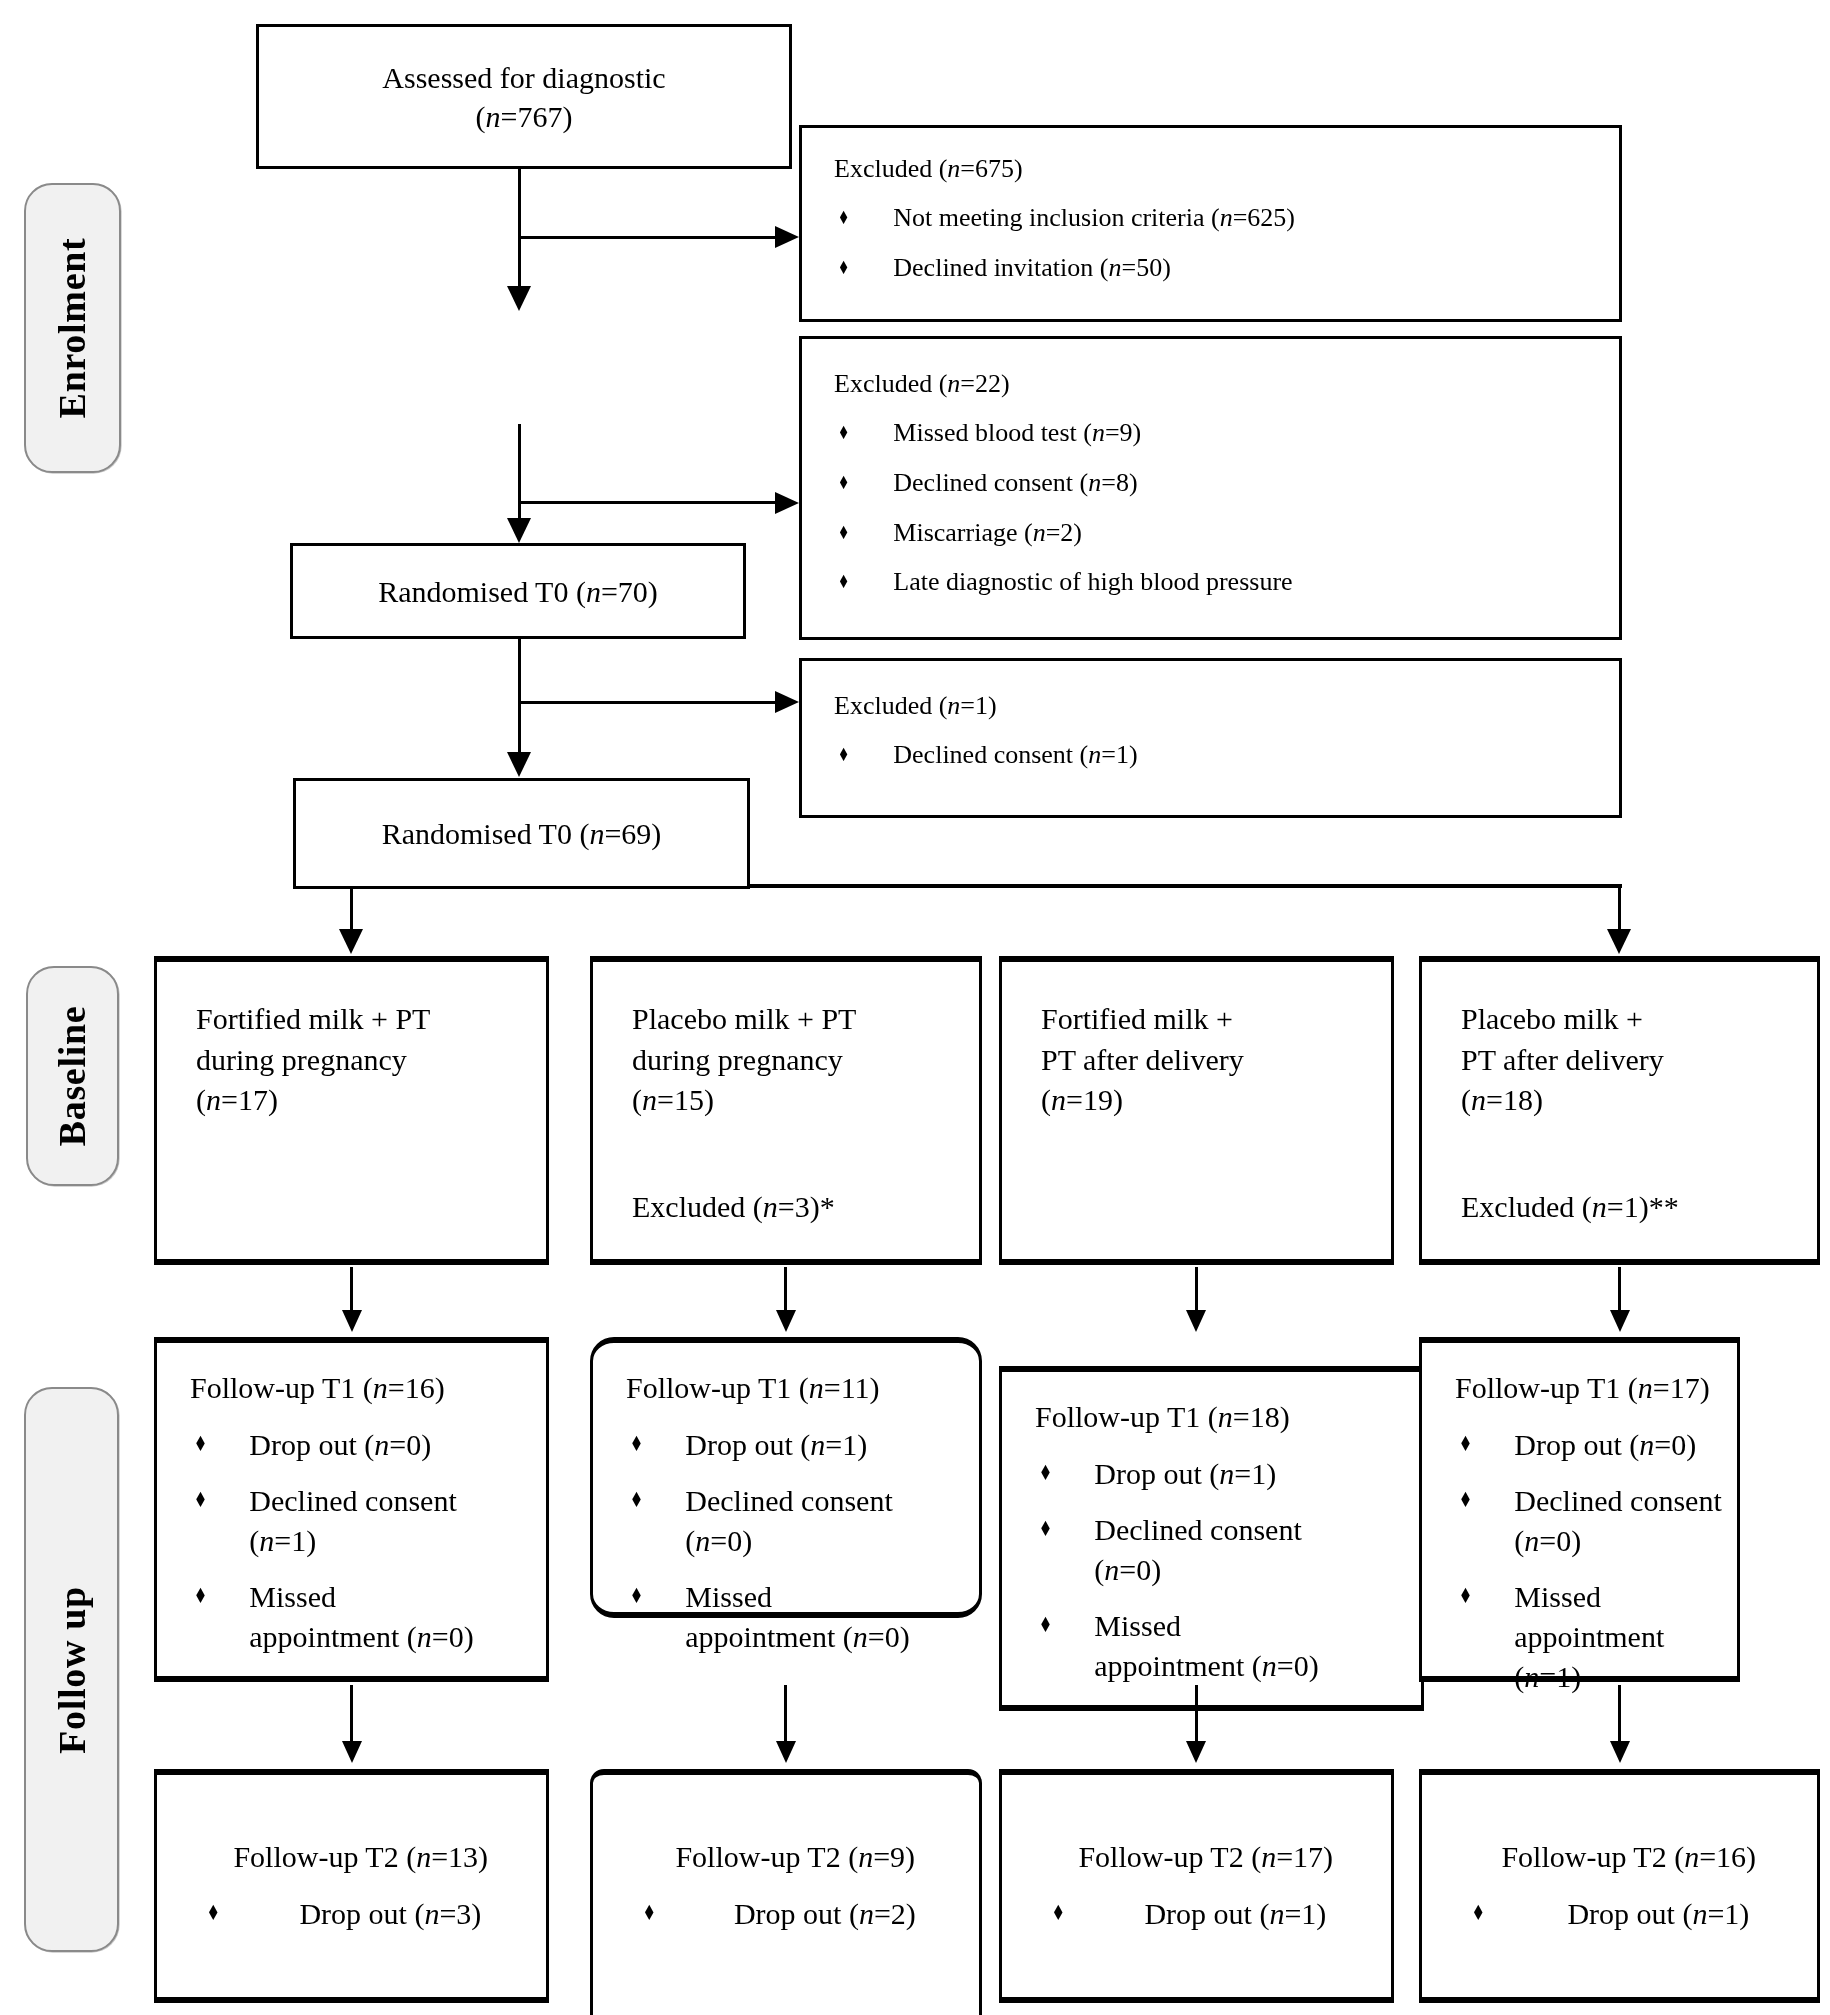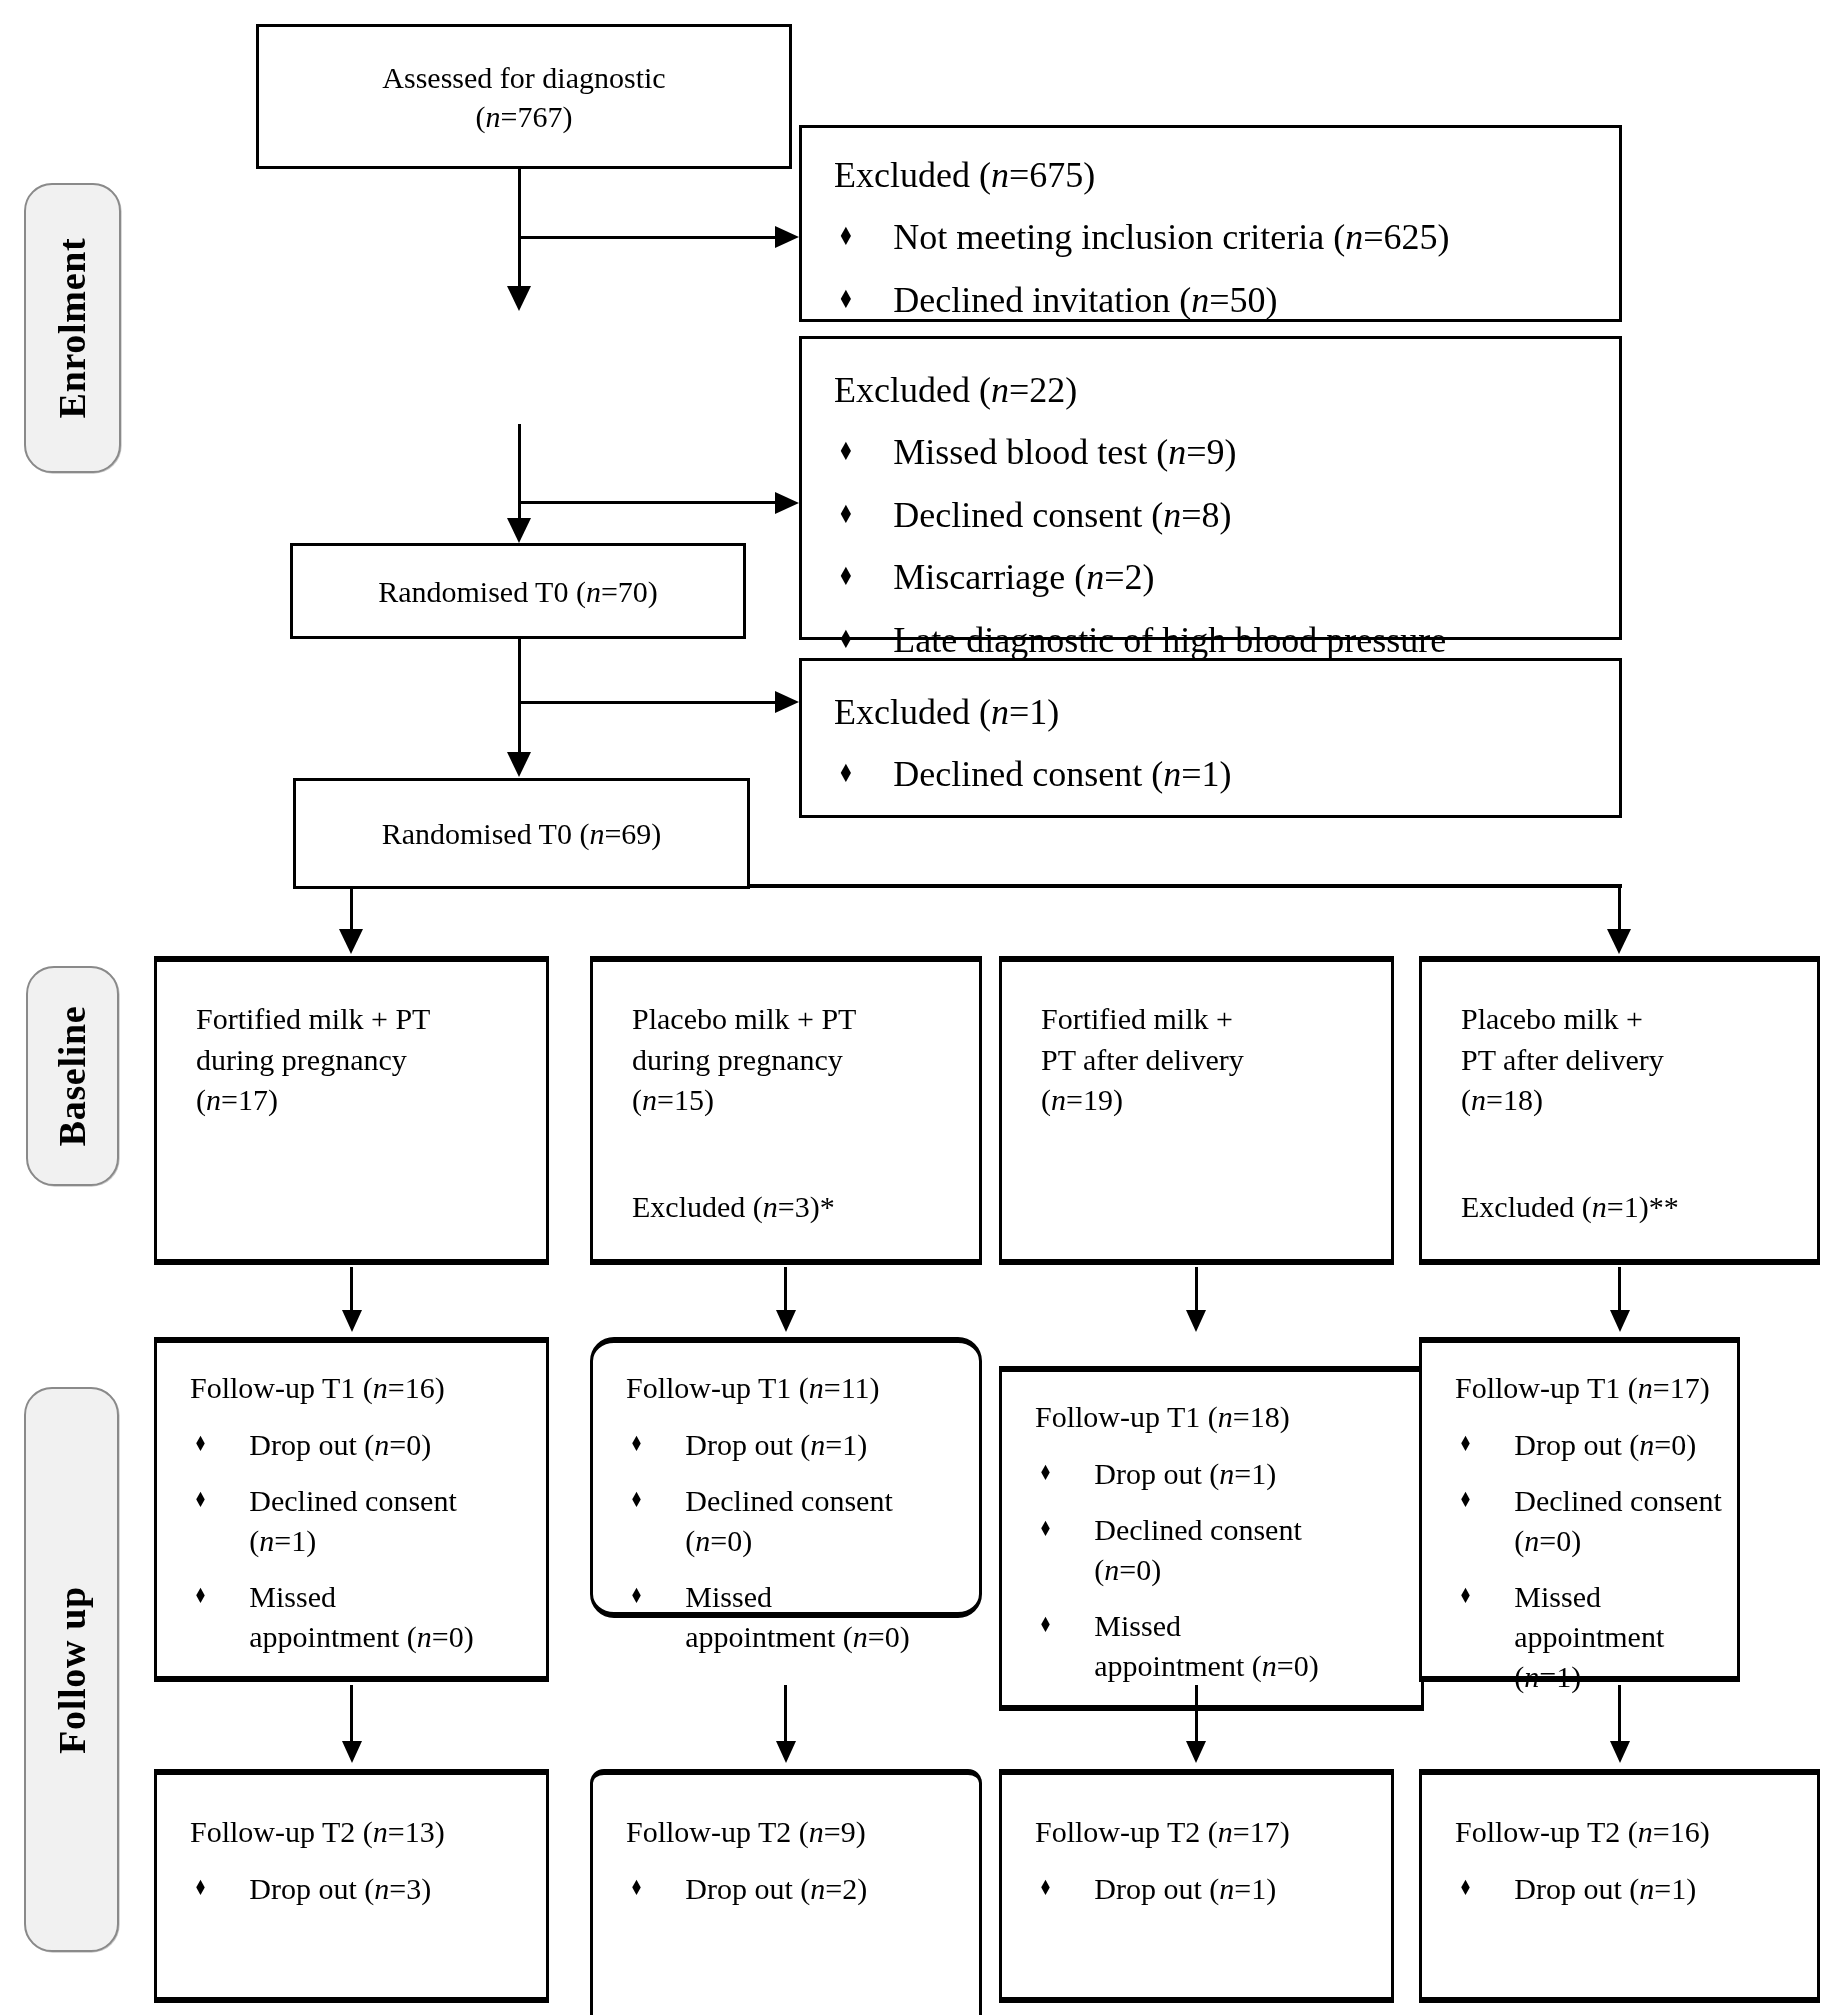--- a/index.html
+++ b/index.html
@@ -17,35 +17,35 @@
     background:#fff;
     box-sizing:border-box;
   }
   .center-box {
     display:flex; flex-direction:column;
     align-items:center; justify-content:center;
     text-align:center;
     font-size:30px; line-height:1.3;
   }
   .exc-box {
-    font-size:36px; line-height:1.28;
+    font-size:26px; line-height:1.28;
     padding:24px 4px 13px 32px;
   }
   .exc-box.pad-lg { padding-top:28px; }
   .arm-box {
     border-width:6px 3.3px 6px 3.3px;
     font-size:30px; line-height:1.35;
     padding:37px 18.4px 13px 39px;
   }
   .t-box {
     border-width:6px 3.3px 6px 3.3px;
     font-size:30px; line-height:1.32;
     padding:25px 14.5px 13px 33px;
   }
-  .t-box.t2 { padding-top:37px; }
+  .t-box.t2 { padding-top:62px;text-align:center; }
   .arm-excluded { display:block; margin-top:66px; }
   
   .bullet-row { display:flex; align-items:flex-start; margin-top:16px; }
   .t-box .bullet-row { margin-top:17px; }
   .diamond {
     flex:0 0 auto; width:54px; padding-left:5.3px;
     font-size:0.70em; line-height:1.85;
     font-family:"DejaVu Sans","Liberation Sans",sans-serif;
     transform:scaleX(0.72);
     transform-origin:left center;

